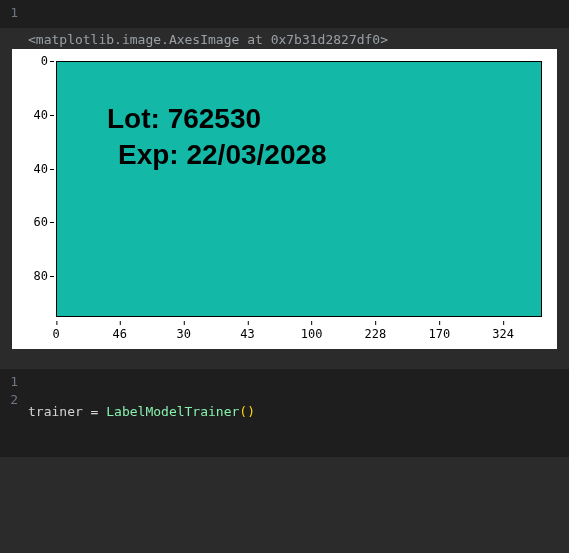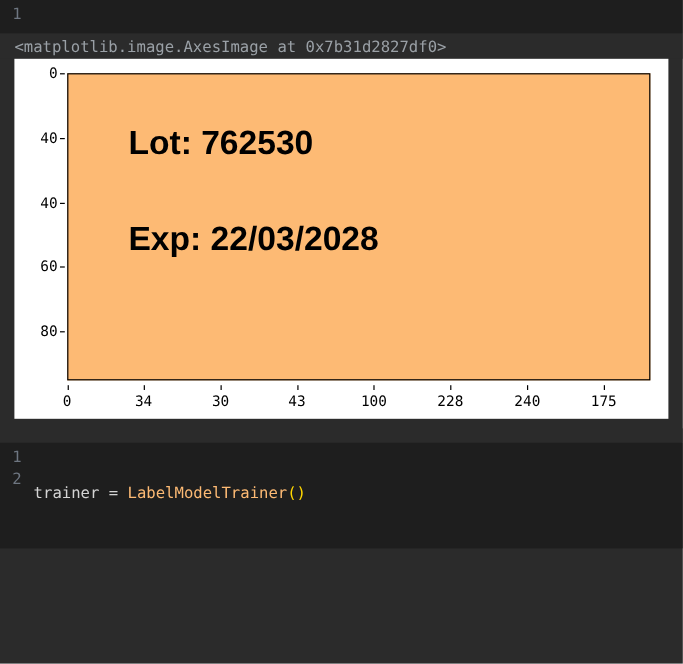--- a/index.html
+++ b/index.html
@@ -26,37 +26,37 @@
     flex-shrink: 0;
   }
   .gutter div, .code-lines div { height: 18px; line-height: 18px; }
   .code-lines { flex: 1; white-space: pre; }
   .tok-id   { color: #d4d4d4; }
   .tok-func { color: #dcdcaa; }
   .tok-dot  { color: #d4d4d4; }
   .tok-paren{ color: #ffd700; }
   .tok-brak { color: #ffd700; }
   .tok-num  { color: #b5cea8; }
-  .tok-class{ color: #fdba74; }
+  .tok-class{ color: #86efac; }
   .tok-op   { color: #d4d4d4; }
-  .repr-line { color: #9aa0a6; padding: 4px 12px 2px 12px; background:#2b2b2b;}
+  .repr-line { color: #9aa0a6; padding: 4px 12px 2px 28px; background:#2b2b2b;}
   .plot-wrap {
     background: #ffffff;
     margin: 0 12px 8px 12px;
     width: 545px;
     height: 300px;
     position: relative;
     color: #000;
   }
   .plot-axes {
     position: absolute;
     left: 44px; top: 12px;
     width: 486px; height: 256px;
     border: 1px solid #000;
-    background: #fdba74;
+    background: #14b8a6;
   }
   .y-ticks { position:absolute; left:0; top:12px; width:40px; height:256px; color:#000; font-size:12px; }
   .y-tick  { position:absolute; right:4px; transform:translateY(-50%); }
   .y-tick .tm { position:absolute; right:-6px; top:50%; width:4px; height:1px; background:#000; }
   .x-ticks { position:absolute; left:44px; bottom:6px; width:486px; height:20px; color:#000; font-size:12px;}
   .x-tick  { position:absolute; transform:translateX(-50%); top:4px; }
   .x-tick .tm { position:absolute; left:50%; top:-6px; width:1px; height:4px; background:#000; }
   .img-text {
     position:absolute;
     font-family: "Arial", sans-serif;
@@ -84,31 +84,31 @@
 <div class="plot-wrap">
   <div class="y-ticks">
     <div class="y-tick" style="top:0%"><span>0</span><span class="tm"></span></div>
     <div class="y-tick" style="top:21%"><span>40</span><span class="tm"></span></div>
     <div class="y-tick" style="top:42%"><span>40</span><span class="tm"></span></div>
     <div class="y-tick" style="top:63%"><span>60</span><span class="tm"></span></div>
     <div class="y-tick" style="top:84%"><span>80</span><span class="tm"></span></div>
   </div>
   <div class="plot-axes">
     <div class="img-text" style="left:50px; top:40px;">Lot: 762530</div>
-    <div class="img-text" style="left:50px; top:76px;margin-top:44px;">Exp: 22/03/2028</div>
+    <div class="img-text" style="left:61px; top:76px;">Exp: 22/03/2028</div>
   </div>
   <div class="x-ticks">
     <div class="x-tick" style="left:0%"><span class="tm"></span><span>0</span></div>
-    <div class="x-tick" style="left:13.1%"><span class="tm"></span><span>34</span></div>
+    <div class="x-tick" style="left:13.1%"><span class="tm"></span><span>46</span></div>
     <div class="x-tick" style="left:26.3%"><span class="tm"></span><span>30</span></div>
     <div class="x-tick" style="left:39.4%"><span class="tm"></span><span>43</span></div>
     <div class="x-tick" style="left:52.6%"><span class="tm"></span><span>100</span></div>
     <div class="x-tick" style="left:65.7%"><span class="tm"></span><span>228</span></div>
-    <div class="x-tick" style="left:78.9%"><span class="tm"></span><span>240</span></div>
-    <div class="x-tick" style="left:92%"><span class="tm"></span><span>175</span></div>
+    <div class="x-tick" style="left:78.9%"><span class="tm"></span><span>170</span></div>
+    <div class="x-tick" style="left:92%"><span class="tm"></span><span>324</span></div>
   </div>
 </div>
 
 <div class="spacer"></div>
 
 <div class="cell">
   <div class="code-area">
     <div class="gutter">
       <div>1</div>
       <div>2</div>

